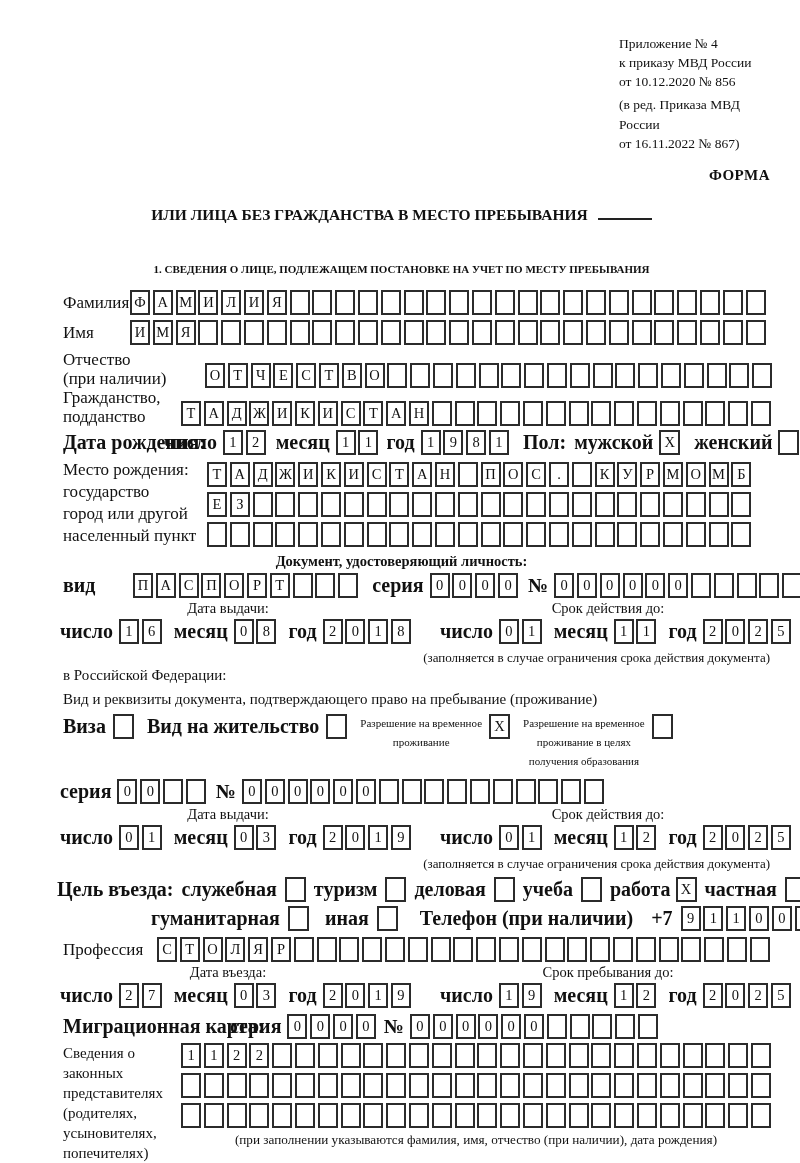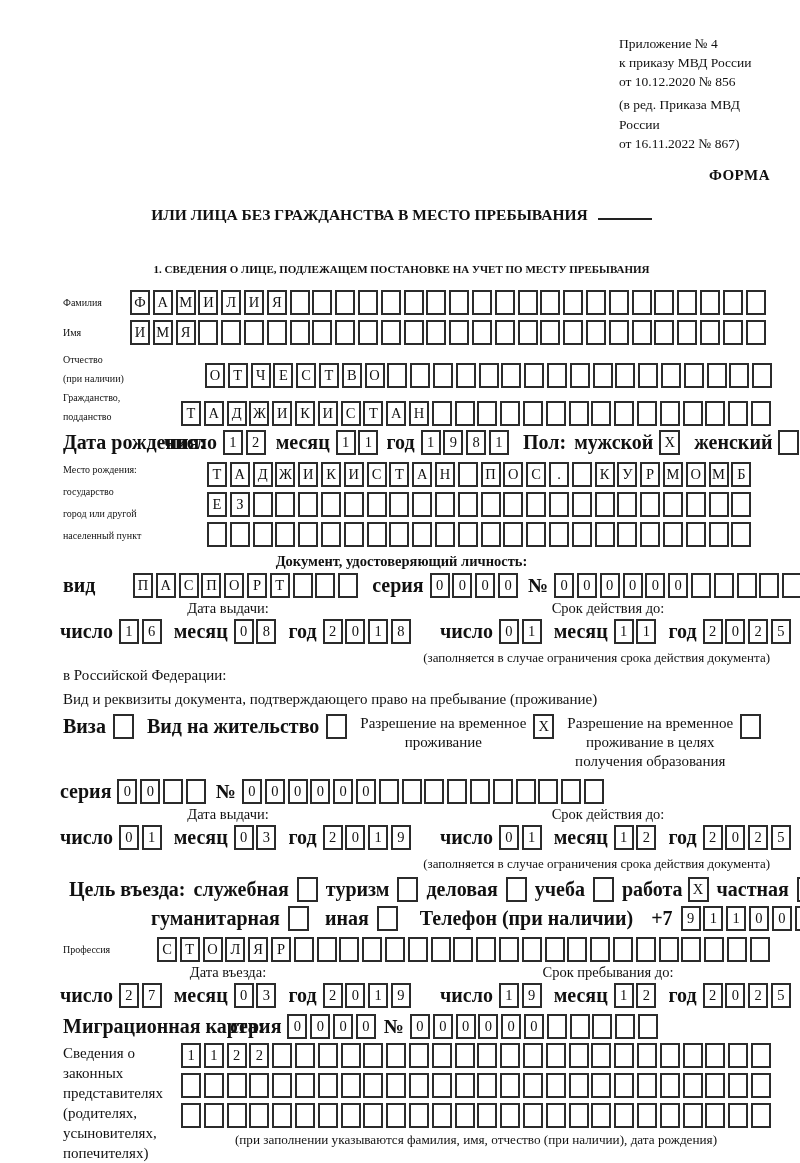--- a/index.html
+++ b/index.html
@@ -7,21 +7,21 @@
         padding:34px 30px 0 33px;overflow:hidden;background:#fff;color:#111;
         font-family:"Liberation Serif","DejaVu Serif",serif;}
   .hdr{margin-left:586px;font-size:13.5px;line-height:1.42;}
   .hdr .sub{margin-top:4px;}
   .formlbl{text-align:right;font-weight:700;font-size:15px;margin-top:14px;letter-spacing:.5px;}
   .title{margin-top:20px;text-align:center;font-weight:700;font-size:15.5px;line-height:1.45;}
   .blankline{display:inline-block;width:54px;height:12px;border-bottom:2px solid #222;margin-left:10px;}
   .sechead{margin-top:36px;font-weight:700;font-size:11px;text-align:center;line-height:1.3;}
   .row{display:flex;align-items:flex-end;margin-left:30px;}
   .vcenter{align-items:center;}
-  .lblcol{flex:0 0 auto;font-size:10px;line-height:19px;}
+  .lblcol{flex:0 0 auto;font-size:17px;line-height:19px;}
   .t{flex:0 0 auto;font-size:20px;line-height:25px;white-space:nowrap;font-weight:bold;}
   .cells{display:flex;gap:2.8px;flex:0 0 auto;}
   .cell{flex:0 0 auto;width:20px;height:25px;border:2px solid #2b2b2b;box-sizing:border-box;
         display:flex;align-items:center;justify-content:center;font-size:14.5px;}
   .cb{flex:0 0 auto;width:21px;height:25px;border:2px solid #2b2b2b;box-sizing:border-box;
       display:inline-flex;align-items:center;justify-content:center;font-size:14.5px;}
   .w67{width:67px}.w142{width:142px}.w118{width:118px}.w144{width:144px;line-height:22px}
   .w94{width:94px}.w70{width:70px}.w167{width:167px}.w91{width:91px}
   .mt13{margin-top:13px}.mt8{margin-top:8px}.mt6{margin-top:6px}.mt5{margin-top:5px}
   .mt4{margin-top:4px}.mt3{margin-top:3px}.mt2{margin-top:2px}.mt0{margin-top:0}
@@ -34,22 +34,22 @@
   .dcol.right{margin-left:44px;}
   .dhead{text-align:center;font-size:14.5px;line-height:17px;}
   .drow{display:flex;align-items:center;gap:6px;margin-top:2px;}
   .drow .t{margin-left:6px;line-height:25px;}
   .drow .t:first-child{margin-left:0;}
   .dnote{font-size:13px;line-height:15px;text-align:right;margin-top:6px;}
   .intro{margin-left:30px;font-size:15px;line-height:20px;}
   .permrow{display:flex;align-items:flex-start;margin-left:30px;gap:13px;margin-top:5px;}
   .grp{display:flex;align-items:flex-start;gap:7px;}
   .grp .t{line-height:25px;text-align:center;}
-  .clabel{text-align:center;font-size:15px;line-height:19px;}
-  .purpose{display:flex;align-items:center;margin-left:36px;gap:8px;}
+  .clabel{text-align:center;font-size:11px;line-height:19px;}
+  .purpose{display:flex;align-items:center;margin-left:24px;gap:8px;}
   .purpose .t{line-height:25px;}
   .purpose .cbgap{margin-left:-3px;}
   .reps{display:flex;margin-left:30px;}
   .reps .lblcol{width:118px;line-height:20px;font-size:15px;}
   .rcol{flex:0 0 auto;}
   .repnote{font-size:13.2px;line-height:16px;text-align:center;margin-top:4px;}
 </style>
 </head>
 <body>
 

